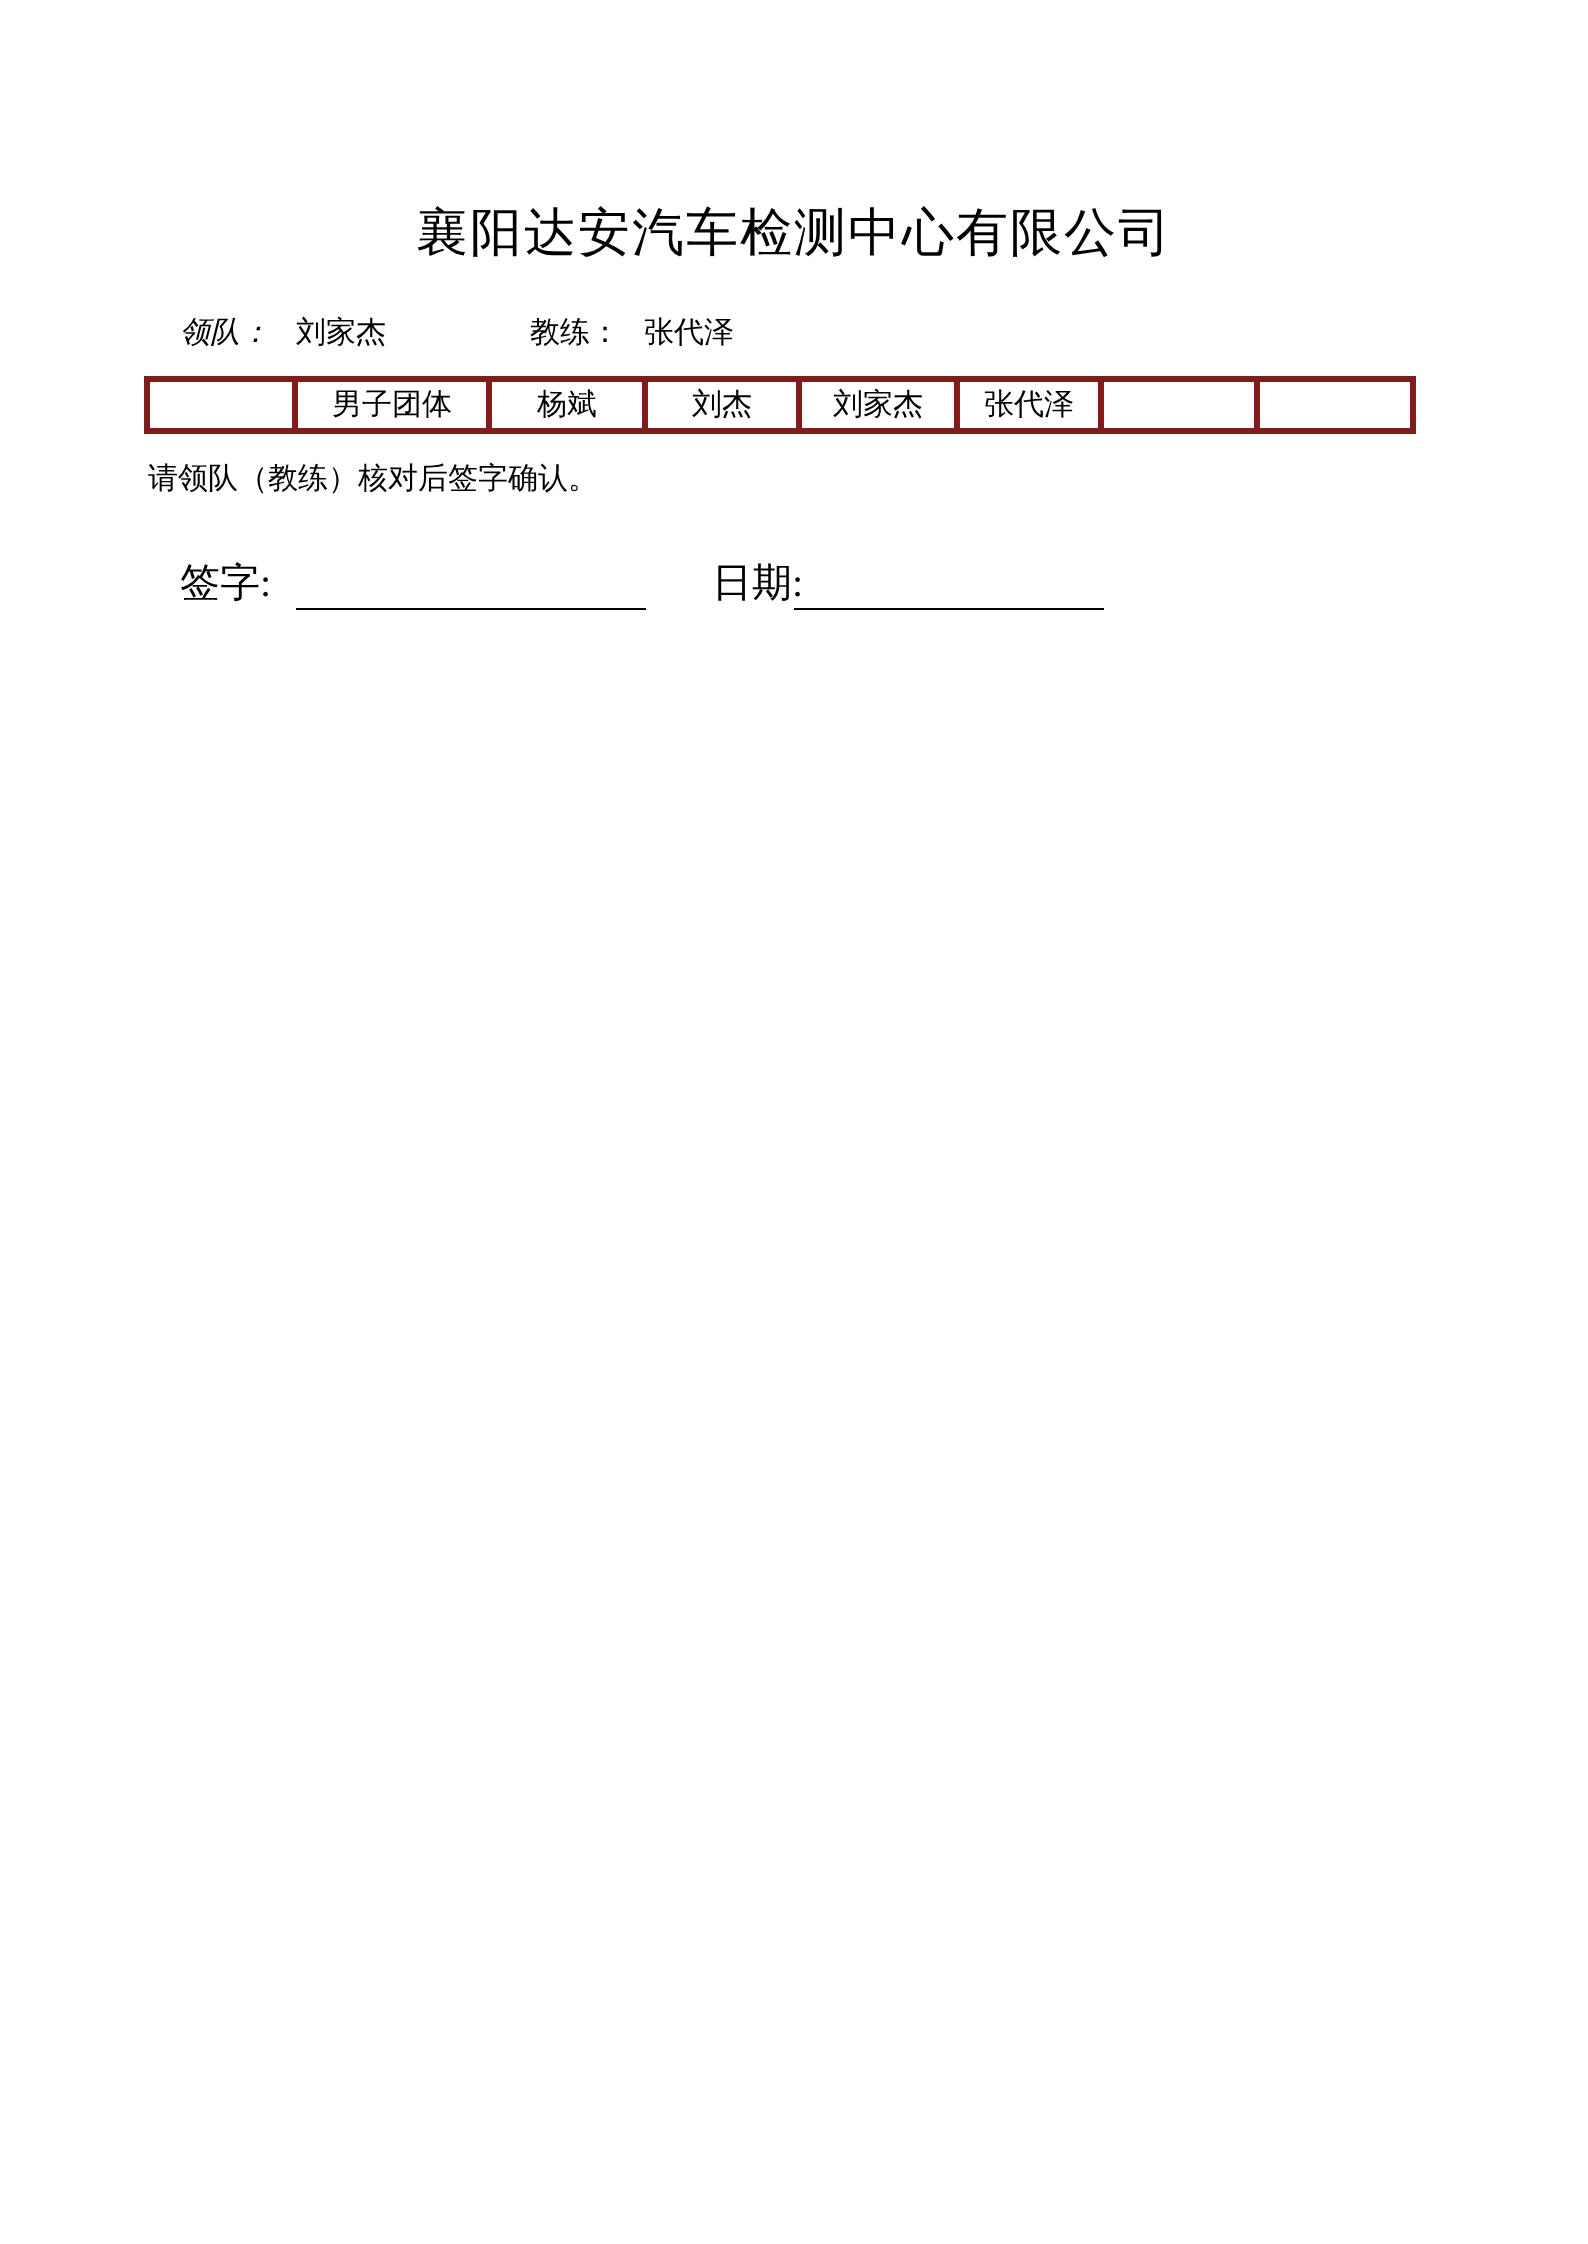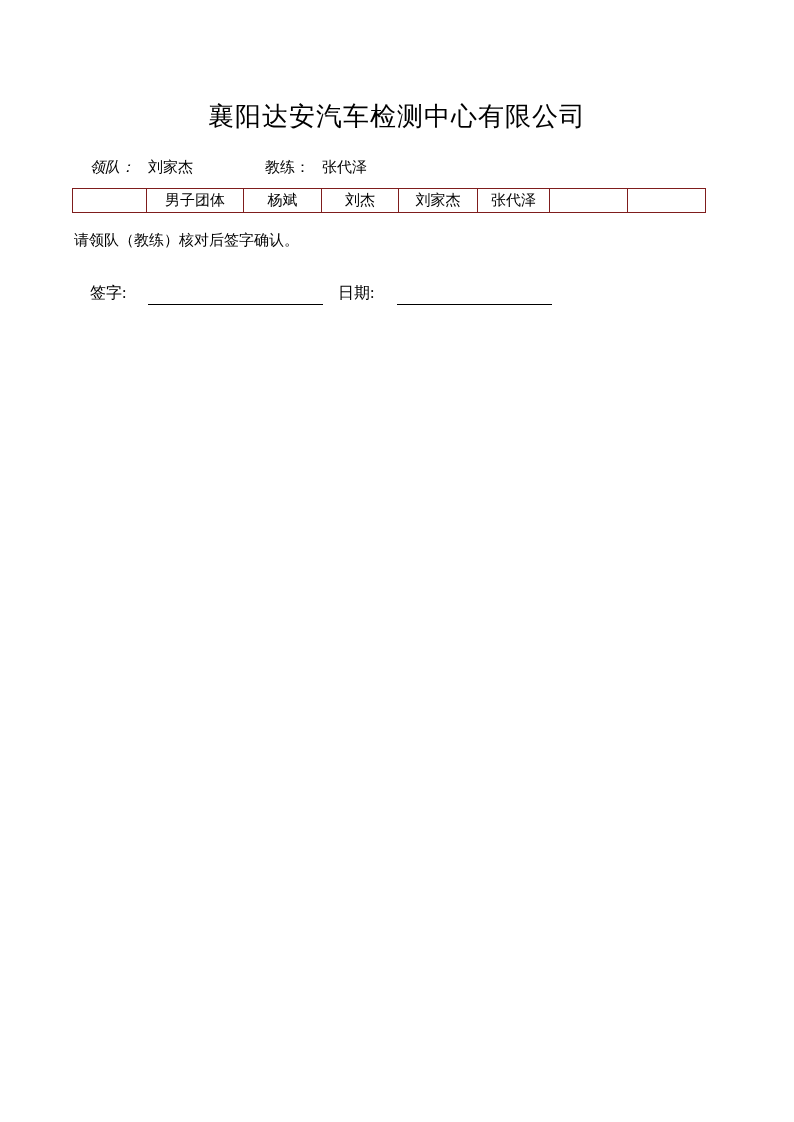--- a/index.html
+++ b/index.html
@@ -41,44 +41,44 @@
 
   table.score-table {
     position: absolute;
     top: 188px;
     left: 72px;
     width: 633px;
     border-collapse: collapse;
     table-layout: fixed;
   }
   table.score-table td {
-    border: 1px solid #7f1d1d;
+    border: 3px solid #7f1d1d;
     height: 23px;
     padding: 0;
     text-align: center;
     vertical-align: middle;
     font-size: 15px;
     font-family: "Liberation Serif", "DejaVu Serif", serif;
     overflow: hidden;
   }
 
   .note-line {
     top: 231px;
     left: 74px;
   }
 
   .sign-label {
     top: 283px;
     left: 90px;
-    font-size: 16px;
+    font-size: 20px;
   }
   .date-label {
     top: 283px;
-    left: 338px;
-    font-size: 16px;
+    left: 356px;
+    font-size: 20px;
   }
   .blank-line {
     position: absolute;
     height: 0;
     border-bottom: 1px solid #000000;
   }
   .sign-line {
     top: 304px;
     left: 148px;
     width: 175px;

